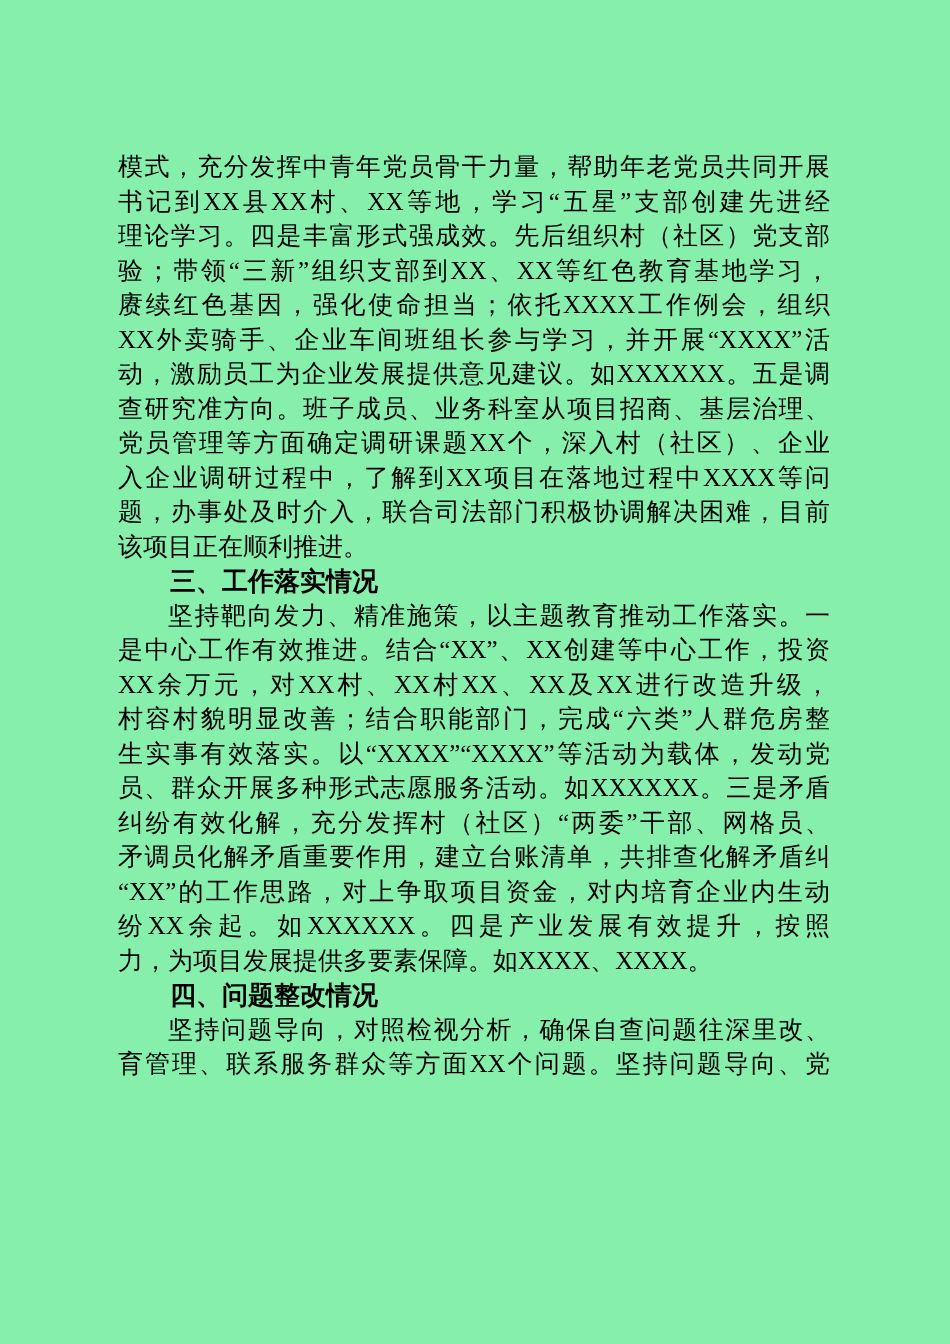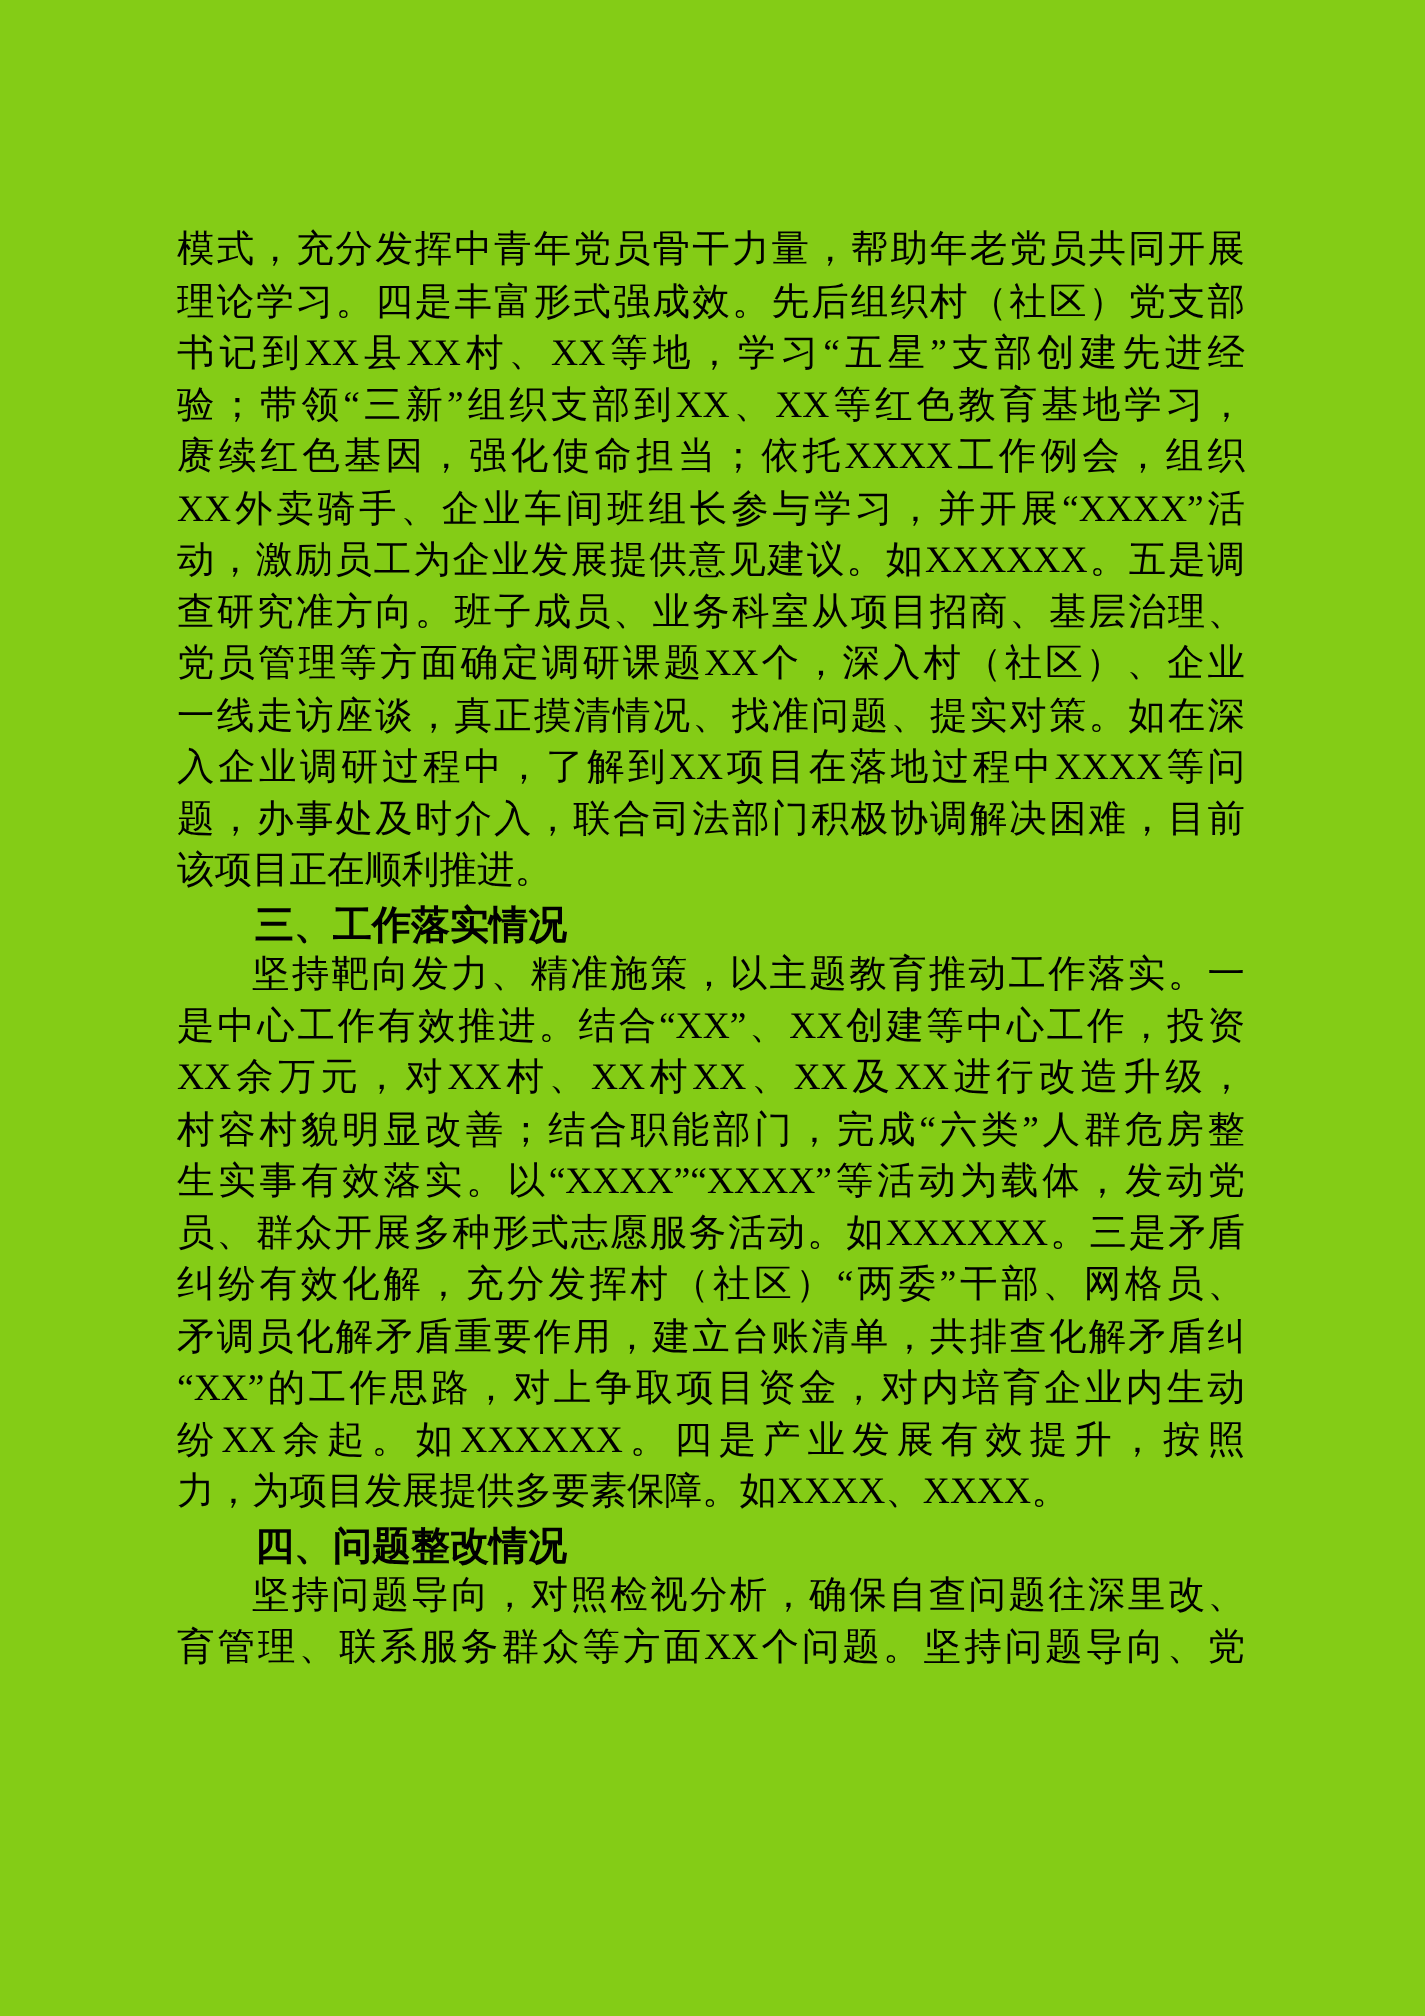--- a/index.html
+++ b/index.html
@@ -4,21 +4,21 @@
 <style>
   html, body {
     margin: 0;
     padding: 0;
     background: #ffffff;
   }
   .page {
     position: relative;
     width: 950px;
     height: 1344px;
-    background: #84cc16;
+    background: #86efac;
     overflow: hidden;
     color: #000000;
   }
   .textblock {
     position: absolute;
     left: 118px;
     top: 150px;
     width: 712px;
   }
   .ln {
@@ -51,29 +51,28 @@
     text-align-last: left;
     overflow: hidden;
   }
 </style>
 </head>
 <body>
 
 <div class="page">
   <div class="textblock">
     <div class="ln">模式，充分发挥中青年党员骨干力量，帮助年老党员共同开展</div>
+    <div class="ln">书记到XX县XX村、XX等地，学习“五星”支部创建先进经</div>
     <div class="ln">理论学习。四是丰富形式强成效。先后组织村（社区）党支部</div>
-    <div class="ln">书记到XX县XX村、XX等地，学习“五星”支部创建先进经</div>
     <div class="ln">验；带领“三新”组织支部到XX、XX等红色教育基地学习，</div>
     <div class="ln">赓续红色基因，强化使命担当；依托XXXX工作例会，组织</div>
     <div class="ln">XX外卖骑手、企业车间班组长参与学习，并开展“XXXX”活</div>
     <div class="ln">动，激励员工为企业发展提供意见建议。如XXXXXX。五是调</div>
     <div class="ln">查研究准方向。班子成员、业务科室从项目招商、基层治理、</div>
     <div class="ln">党员管理等方面确定调研课题XX个，深入村（社区）、企业</div>
-    <div class="ln">一线走访座谈，真正摸清情况、找准问题、提实对策。如在深</div>
     <div class="ln">入企业调研过程中，了解到XX项目在落地过程中XXXX等问</div>
     <div class="ln">题，办事处及时介入，联合司法部门积极协调解决困难，目前</div>
     <div class="ln end">该项目正在顺利推进。</div>
     <div class="heading">三、工作落实情况</div>
     <div class="ln indent">坚持靶向发力、精准施策，以主题教育推动工作落实。一</div>
     <div class="ln">是中心工作有效推进。结合“XX”、XX创建等中心工作，投资</div>
     <div class="ln">XX余万元，对XX村、XX村XX、XX及XX进行改造升级，</div>
     <div class="ln">村容村貌明显改善；结合职能部门，完成“六类”人群危房整</div>
     <div class="ln">生实事有效落实。以“XXXX”“XXXX”等活动为载体，发动党</div>
     <div class="ln">员、群众开展多种形式志愿服务活动。如XXXXXX。三是矛盾</div>

